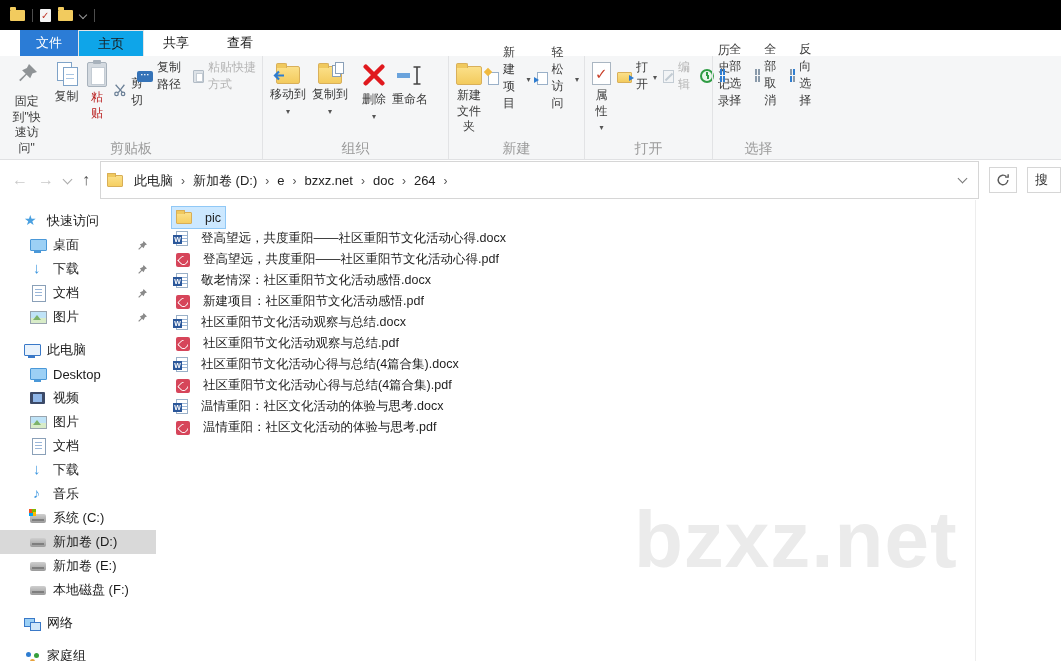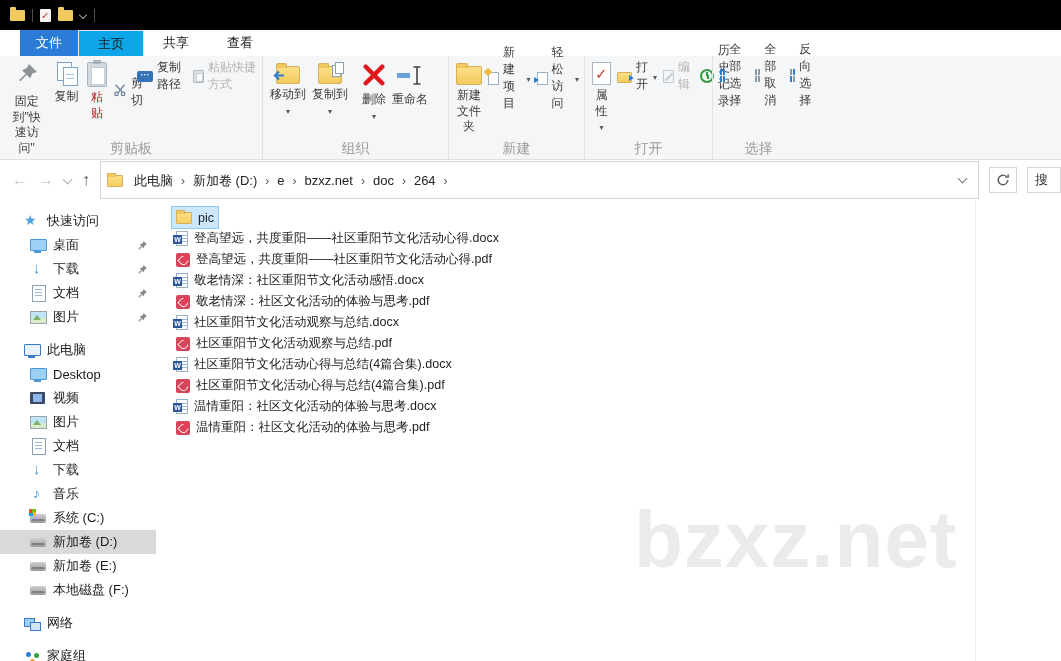--- a/index.html
+++ b/index.html
@@ -123,21 +123,21 @@
   .si-music::before { content:'♪'; position:absolute; left:3px; top:-1px; color:#3f98e0; font-size:14px; font-weight:bold; }
   .si-drive::before, .si-drive-win::before { content:''; position:absolute; left:0; top:4px; width:16px; height:9px; background:linear-gradient(#cfcfcf,#9a9a9a); border-radius:2px; }
   .si-drive::after, .si-drive-win::after { content:''; position:absolute; left:2px; top:9px; width:12px; height:2px; background:#7e7e7e; }
   .si-drive-win .flag { position:absolute; left:-1px; top:-1px; width:7px; height:7px; background:conic-gradient(#7fba00 0 25%, #ffb900 0 50%, #00a4ef 0 75%, #f25022 0); }
   .si-network::before { content:''; position:absolute; left:0; top:3px; width:9px; height:7px; border:1.5px solid #3a79c8; background:#9cd0f5; }
   .si-network::after { content:''; position:absolute; left:6px; top:7px; width:9px; height:7px; border:1.5px solid #3a79c8; background:#cfe6fa; }
   .si-homegroup::before { content:''; position:absolute; left:2px; top:4px; width:5px; height:5px; border-radius:50%; background:#2e7dd1; box-shadow:8px 1px 0 0 #37a03c, 4px 7px 0 0 #e8a33d; }
 
   
   .content { flex:1; position:relative; padding:7px 0 0 16px; }
-  .file-row { display:flex; align-items:center; height:21px; gap:6px; width:max-content; padding:0 4px; font-size:12.5px; color:#1d1d1d; white-space:nowrap; }
+  .file-row { display:flex; align-items:center; height:21px; gap:13px; width:max-content; padding:0 4px; font-size:12.5px; color:#1d1d1d; white-space:nowrap; }
   .file-row.selected { background:var(--selection-bg,#cce8ff); outline:1px solid var(--selection-border,#90c8f6); }
   .fi { flex:none; position:relative; display:inline-block; }
   .fi-folder { width:16px; height:12px; background:linear-gradient(#fbe089,#f6cf62); border:1px solid #d8ae56; border-radius:1px; margin-top:1px; }
   .fi-folder::before { content:''; position:absolute; top:-3px; left:-1px; width:7px; height:3px; background:#f0c95e; border:1px solid #d8ae56; border-bottom:none; border-radius:1px 1px 0 0; }
   .fi-docx { width:12px; height:15px; background:#fff; border:1px solid #9ab0c8; }
   .fi-docx::after { content:''; position:absolute; left:5px; top:3px; width:5px; height:9px; background:repeating-linear-gradient(to bottom, #9ab6d8 0 1px, transparent 1px 3px); }
   .fi-docx::before { content:'W'; position:absolute; left:-4px; top:3px; width:9px; height:9px; background:var(--word-blue,#2b579a); color:#fff; font-size:7px; font-weight:bold; text-align:center; line-height:9px; z-index:1; }
   .fi-pdf { width:14px; height:14px; background:var(--pdf-red,#d6455a); border-radius:2px; }
   .fi-pdf::after { content:''; position:absolute; left:3px; top:3px; width:7px; height:7px; border:1.6px solid #fff; border-radius:50% 50% 50% 0; border-top-color:transparent; transform:rotate(45deg); }
 
@@ -448,21 +448,21 @@
         <div class="file-row">
           <span class="fi fi-pdf"></span>
           <span class="fname">登高望远，共度重阳——社区重阳节文化活动心得.pdf</span>
         </div>
         <div class="file-row">
           <span class="fi fi-docx"></span>
           <span class="fname">敬老情深：社区重阳节文化活动感悟.docx</span>
         </div>
         <div class="file-row">
           <span class="fi fi-pdf"></span>
-          <span class="fname">敬老情深：社区文化活动的体验与思考.pdf</span>
+          <span class="fname">新建项目：社区重阳节文化活动感悟.pdf</span>
         </div>
         <div class="file-row">
           <span class="fi fi-docx"></span>
           <span class="fname">社区重阳节文化活动观察与总结.docx</span>
         </div>
         <div class="file-row">
           <span class="fi fi-pdf"></span>
           <span class="fname">社区重阳节文化活动观察与总结.pdf</span>
         </div>
         <div class="file-row">

